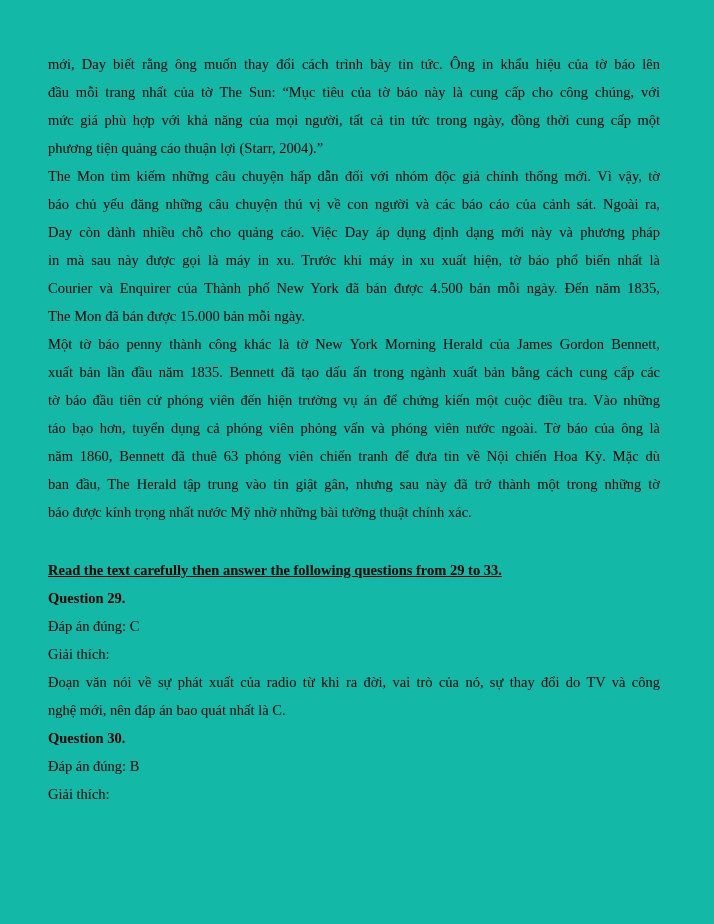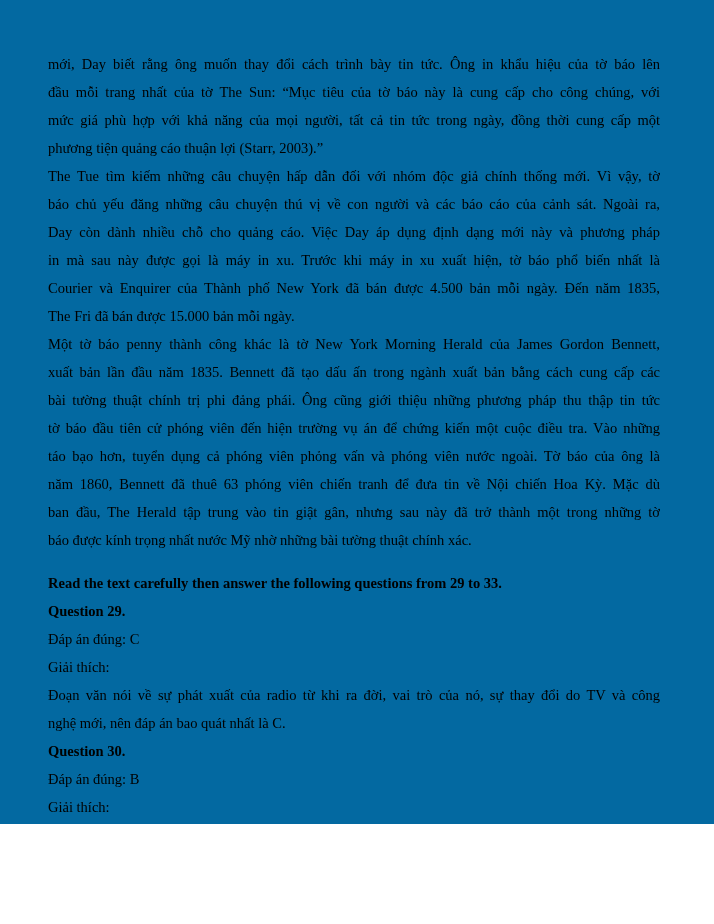--- a/index.html
+++ b/index.html
@@ -1,22 +1,22 @@
 <!DOCTYPE html>
 <html><head>
 <meta charset="utf-8">
 <style>
   * { box-sizing: border-box; }
   html, body { margin: 0; padding: 0; }
   body { width: 714px; height: 924px; background: #ffffff; }
   .page {
     position: relative;
     width: 714px;
-    height: 824px;
-    background: #0369a1;
+    height: 924px;
+    background: #14b8a6;
     font-family: "Liberation Serif", "DejaVu Serif", serif;
     color: #000000;
     overflow: hidden;
   }
   .content {
     position: absolute;
     left: 48px;
     top: 50px;
     width: 612px;
   }
@@ -26,43 +26,42 @@
     line-height: 28px;
     height: 28px;
     overflow: hidden;
     text-align: left;
   }
   .j {
     text-align: justify;
     text-align-last: justify;
   }
   .bold { font-weight: bold; }
-  .gap { margin-top: 15px; }
+  .gap { margin-top: 30px; text-decoration: underline; }
 </style>
 </head>
 <body>
 
 <div class="page">
   <div class="content">
 
     <p class="ln j">mới, Day biết rằng ông muốn thay đổi cách trình bày tin tức. Ông in khẩu hiệu của tờ báo lên</p>
     <p class="ln j">đầu mỗi trang nhất của tờ The Sun: “Mục tiêu của tờ báo này là cung cấp cho công chúng, với</p>
     <p class="ln j">mức giá phù hợp với khả năng của mọi người, tất cả tin tức trong ngày, đồng thời cung cấp một</p>
-    <p class="ln">phương tiện quảng cáo thuận lợi (Starr, 2003).”</p>
+    <p class="ln">phương tiện quảng cáo thuận lợi (Starr, 2004).”</p>
 
-    <p class="ln j">The Tue tìm kiếm những câu chuyện hấp dẫn đối với nhóm độc giả chính thống mới. Vì vậy, tờ</p>
+    <p class="ln j">The Mon tìm kiếm những câu chuyện hấp dẫn đối với nhóm độc giả chính thống mới. Vì vậy, tờ</p>
     <p class="ln j">báo chủ yếu đăng những câu chuyện thú vị về con người và các báo cáo của cảnh sát. Ngoài ra,</p>
     <p class="ln j">Day còn dành nhiều chỗ cho quảng cáo. Việc Day áp dụng định dạng mới này và phương pháp</p>
     <p class="ln j">in mà sau này được gọi là máy in xu. Trước khi máy in xu xuất hiện, tờ báo phổ biến nhất là</p>
     <p class="ln j">Courier và Enquirer của Thành phố New York đã bán được 4.500 bản mỗi ngày. Đến năm 1835,</p>
-    <p class="ln">The Fri đã bán được 15.000 bản mỗi ngày.</p>
+    <p class="ln">The Mon đã bán được 15.000 bản mỗi ngày.</p>
 
     <p class="ln j">Một tờ báo penny thành công khác là tờ New York Morning Herald của James Gordon Bennett,</p>
     <p class="ln j">xuất bản lần đầu năm 1835. Bennett đã tạo dấu ấn trong ngành xuất bản bằng cách cung cấp các</p>
-    <p class="ln j">bài tường thuật chính trị phi đảng phái. Ông cũng giới thiệu những phương pháp thu thập tin tức</p>
     <p class="ln j">tờ báo đầu tiên cử phóng viên đến hiện trường vụ án để chứng kiến một cuộc điều tra. Vào những</p>
     <p class="ln j">táo bạo hơn, tuyển dụng cả phóng viên phỏng vấn và phóng viên nước ngoài. Tờ báo của ông là</p>
     <p class="ln j">năm 1860, Bennett đã thuê 63 phóng viên chiến tranh để đưa tin về Nội chiến Hoa Kỳ. Mặc dù</p>
     <p class="ln j">ban đầu, The Herald tập trung vào tin giật gân, nhưng sau này đã trở thành một trong những tờ</p>
     <p class="ln">báo được kính trọng nhất nước Mỹ nhờ những bài tường thuật chính xác.</p>
 
     <p class="ln bold gap">Read the text carefully then answer the following questions from 29 to 33.</p>
 
     <p class="ln bold">Question 29.</p>
     <p class="ln">Đáp án đúng: C</p>

